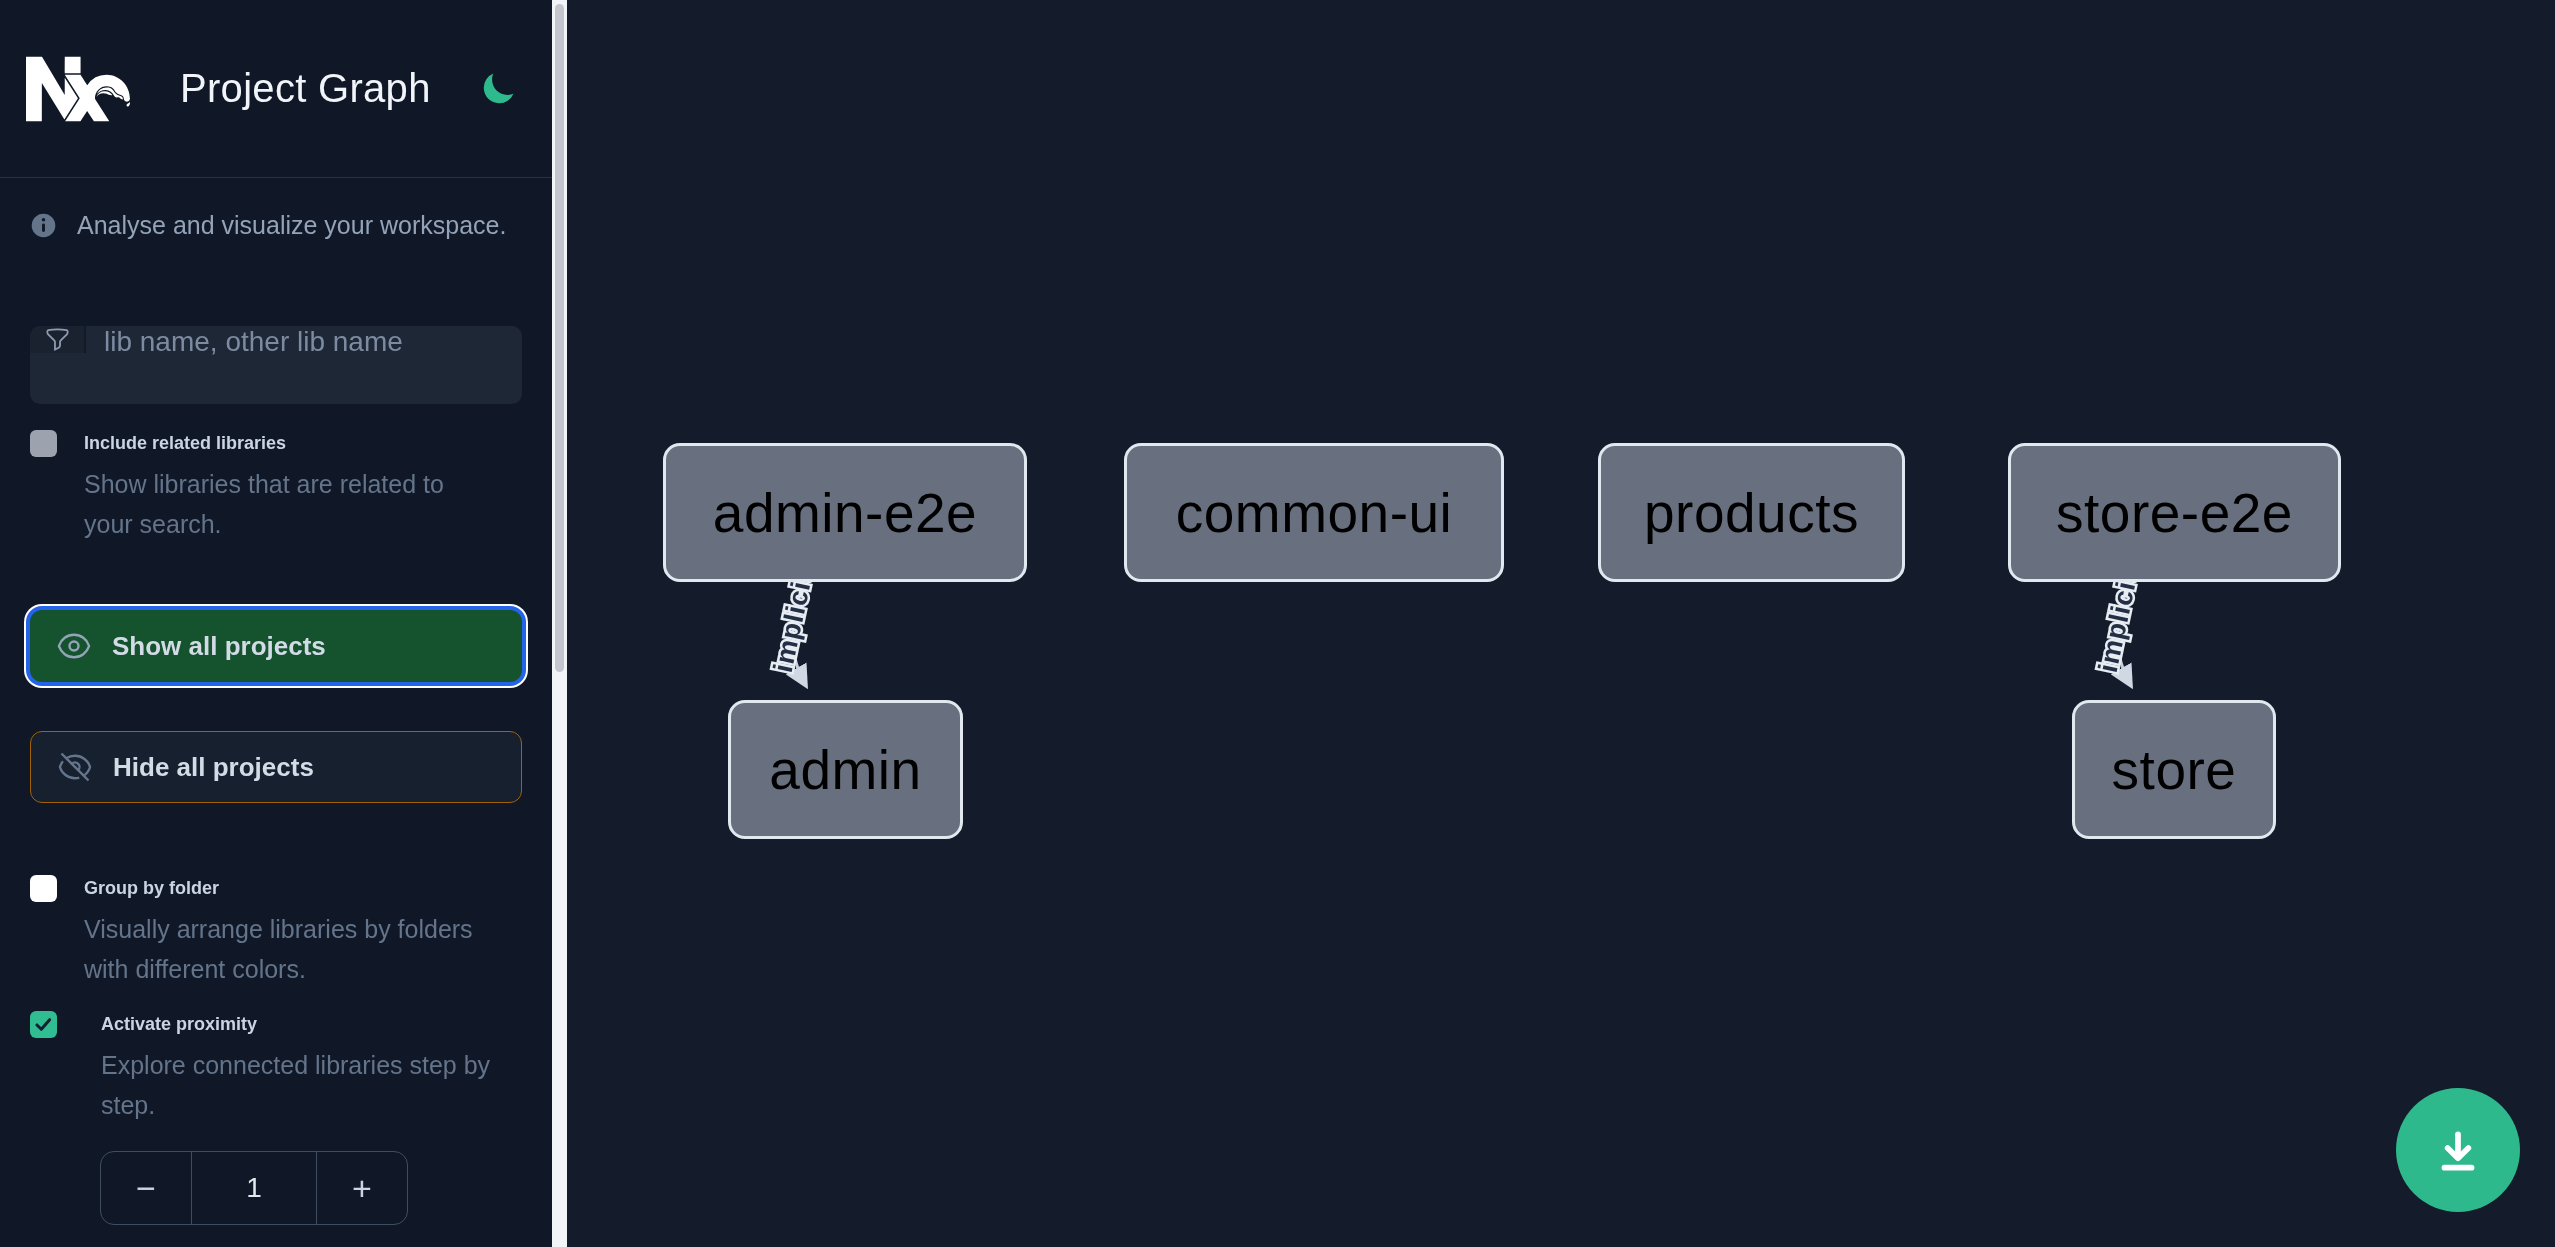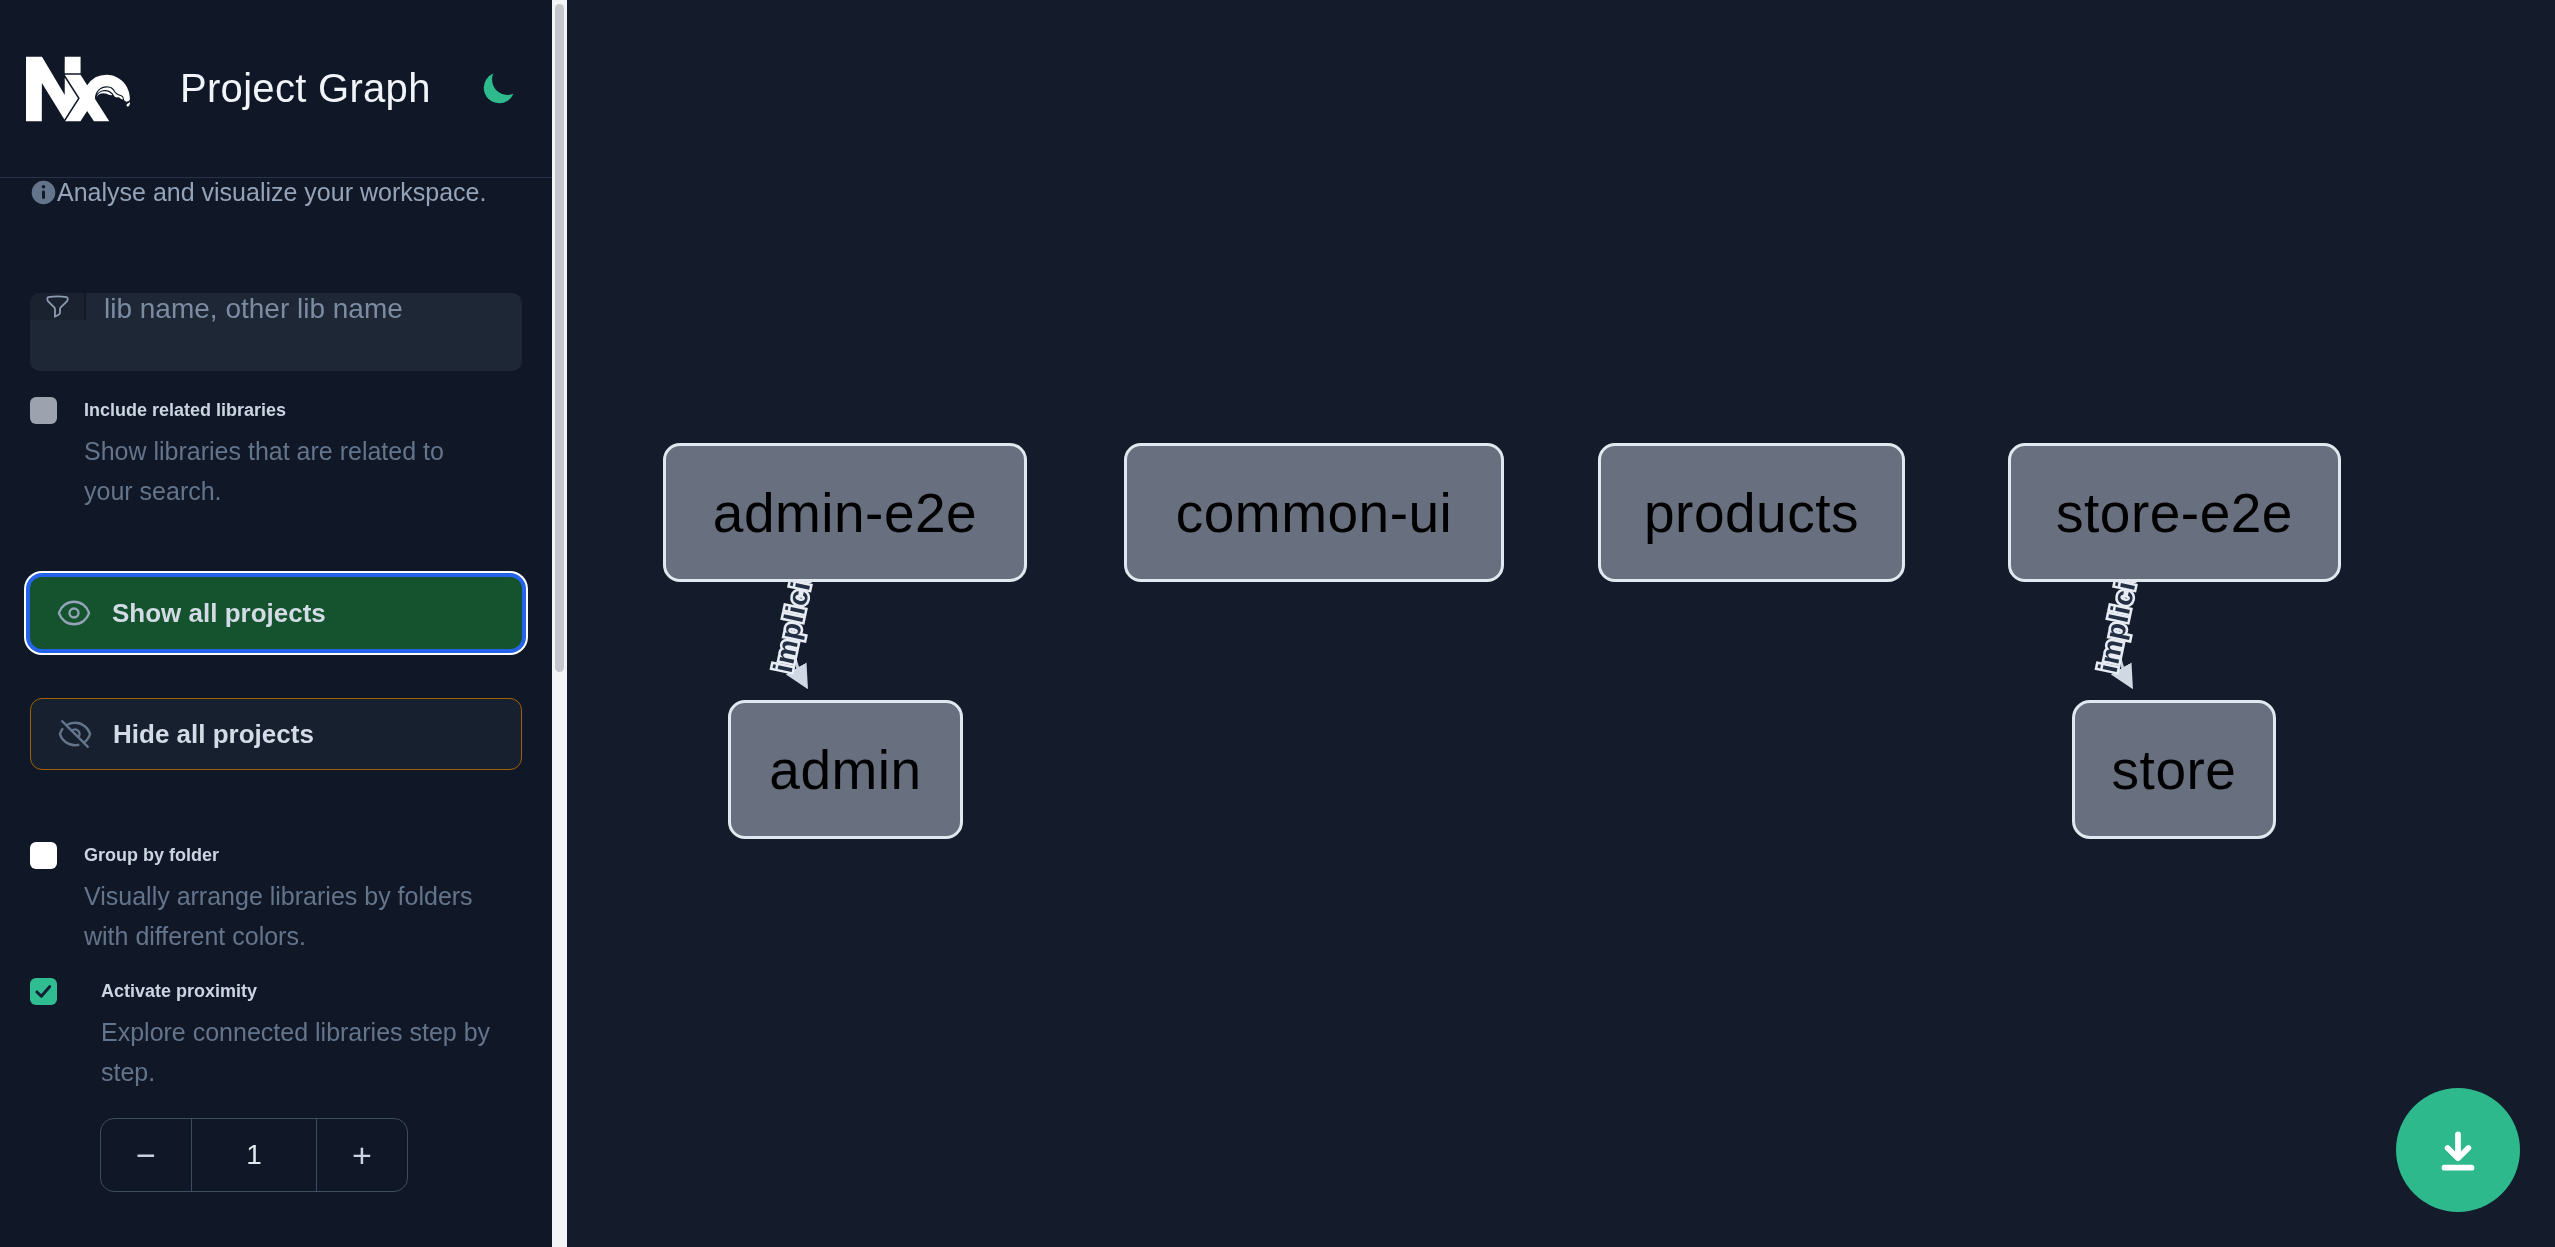--- a/index.html
+++ b/index.html
@@ -11,21 +11,21 @@
   .sidebar { position:relative; width:567px; height:100%; background:#101827; flex:0 0 567px; }
   .sidebar-inner { width:552px; height:100%; }
   .sidebar-header { height:178px; display:flex; align-items:center; padding-left:26px;
                     border-bottom:1px solid #263247; }
   .nx-logo { width:104px; height:104px; fill:#ffffff; }
   .app-title { color:#f1f5f9; font-size:40px; font-weight:500; margin-left:50px; letter-spacing:.3px; }
   .theme-toggle { background:none; border:none; margin-left:48px; cursor:pointer; display:flex; }
   .moon { width:38px; height:38px; fill:#2eba8c; }
 
   .sidebar-body { padding:0 30px; }
-  .tagline-row { display:flex; align-items:center; }
+  .tagline-row { display:flex; align-items:center; gap:20px; margin-top:33px; }
   .info-icon { width:27px; height:27px; flex:0 0 27px; }
   .tagline { color:#94a3b8; font-size:25px; }
 
   .search-box { margin-top:86px; height:78px; width:492px; background:#1e2735; border-radius:10px;
                 display:flex; align-items:flex-start; overflow:hidden; }
   .funnel-cell { width:56px; display:flex; align-items:center; justify-content:center;
                  background:#1a2230; border-right:2px solid #121a28; }
   .funnel { width:27px; height:27px; stroke:#8e9cb1; fill:none; stroke-width:1.6; }
   .search-input { flex:1; background:transparent; border:none; outline:none; color:#cbd5e1;
                   font-size:28px; padding:0 18px; font-family:"Liberation Sans", sans-serif; }
@@ -75,21 +75,21 @@
                 fill:#232f45; stroke:#e8edf4; stroke-width:5px; paint-order:stroke;
                 letter-spacing:1px; }
   .node { position:absolute; height:139px; background:#68707f; border:3px solid #e2e8f0;
           border-radius:17px; color:#000000; font-size:55px; display:flex; align-items:center;
           justify-content:center; letter-spacing:.5px; cursor:pointer; }
   .n-admin-e2e { left:96px;   top:443px; width:364px; }
   .n-common-ui { left:557px;  top:443px; width:380px; }
   .n-products  { left:1031px; top:443px; width:307px; }
   .n-store-e2e { left:1441px; top:443px; width:333px; }
   .n-admin     { left:161px;  top:700px; width:235px; }
-  .n-store     { left:1505px; top:700px; width:204px;border-radius:18px; }
+  .n-store     { left:1505px; top:700px; width:204px; }
 
   .fab { position:absolute; left:1829px; top:1088px; width:124px; height:124px; border-radius:50%;
          background:#2eb98c; border:none; cursor:pointer; display:flex; align-items:center;
          justify-content:center; }
   .dl-ic { width:54px; height:54px; stroke:#ffffff; stroke-width:5.5; fill:none;
            stroke-linecap:round; stroke-linejoin:round; }
 </style>
 </head>
 <body>
 

